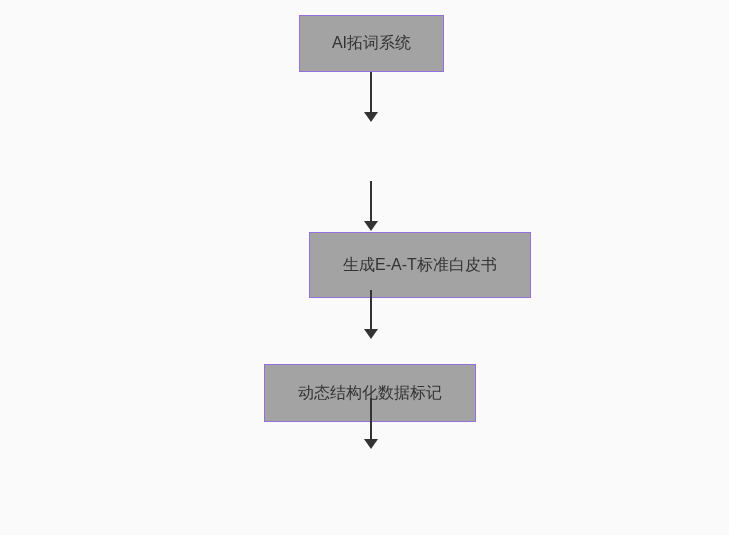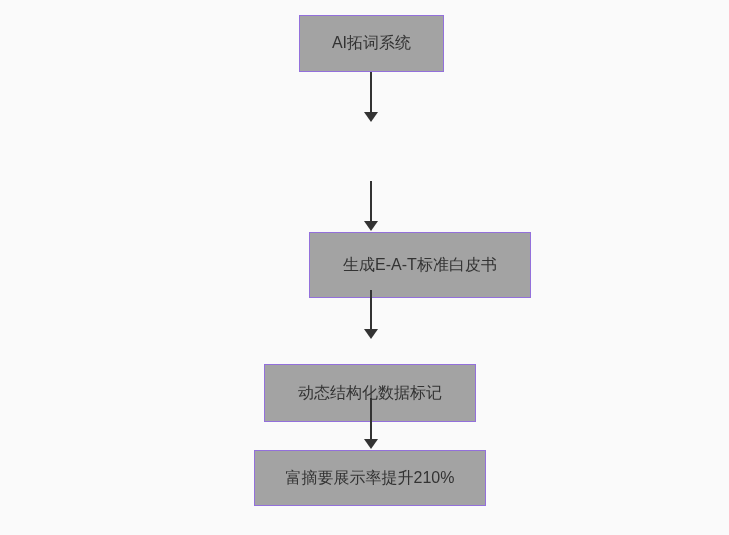--- a/index.html
+++ b/index.html
@@ -91,15 +91,14 @@
     <div class="head"></div>
   </div>
 
   <div class="flow-node node-4">动态结构化数据标记</div>
 
   <div class="flow-arrow arrow-4">
     <div class="shaft"></div>
     <div class="head"></div>
   </div>
 
-  <div class="flow-node node-5">富摘要展示率提升210%</div>
 
 </div>
 
 </body></html>

